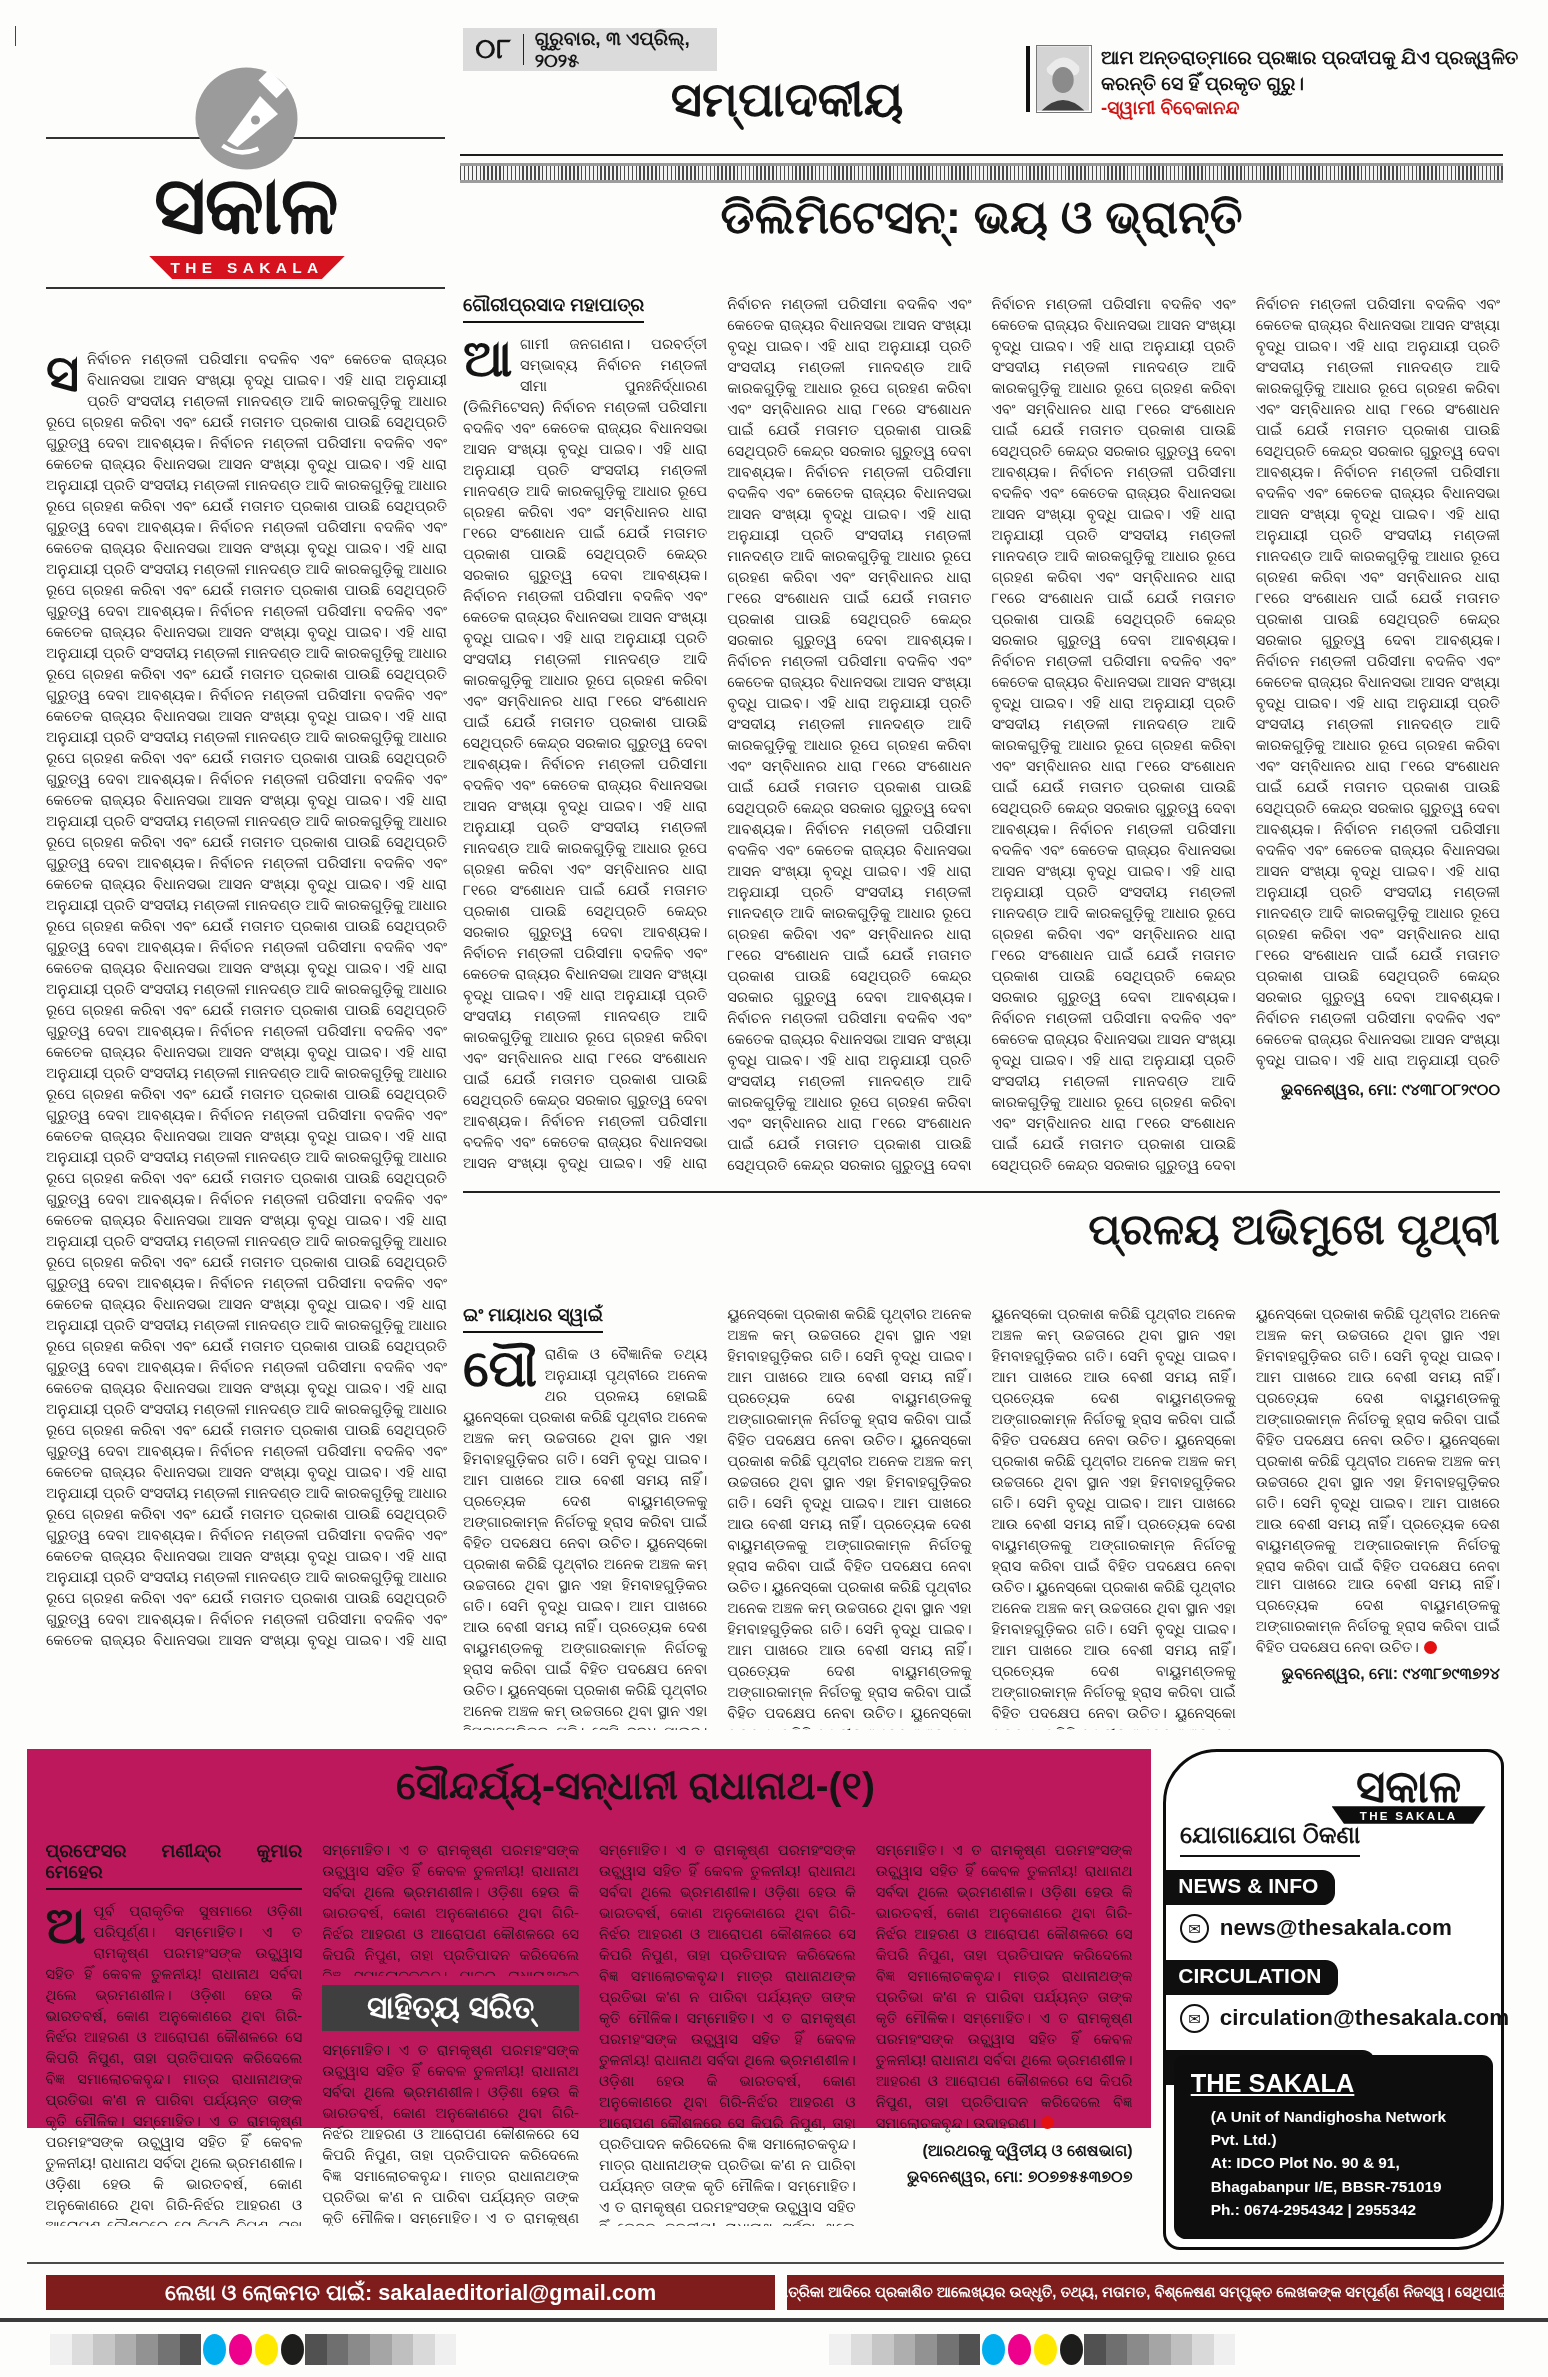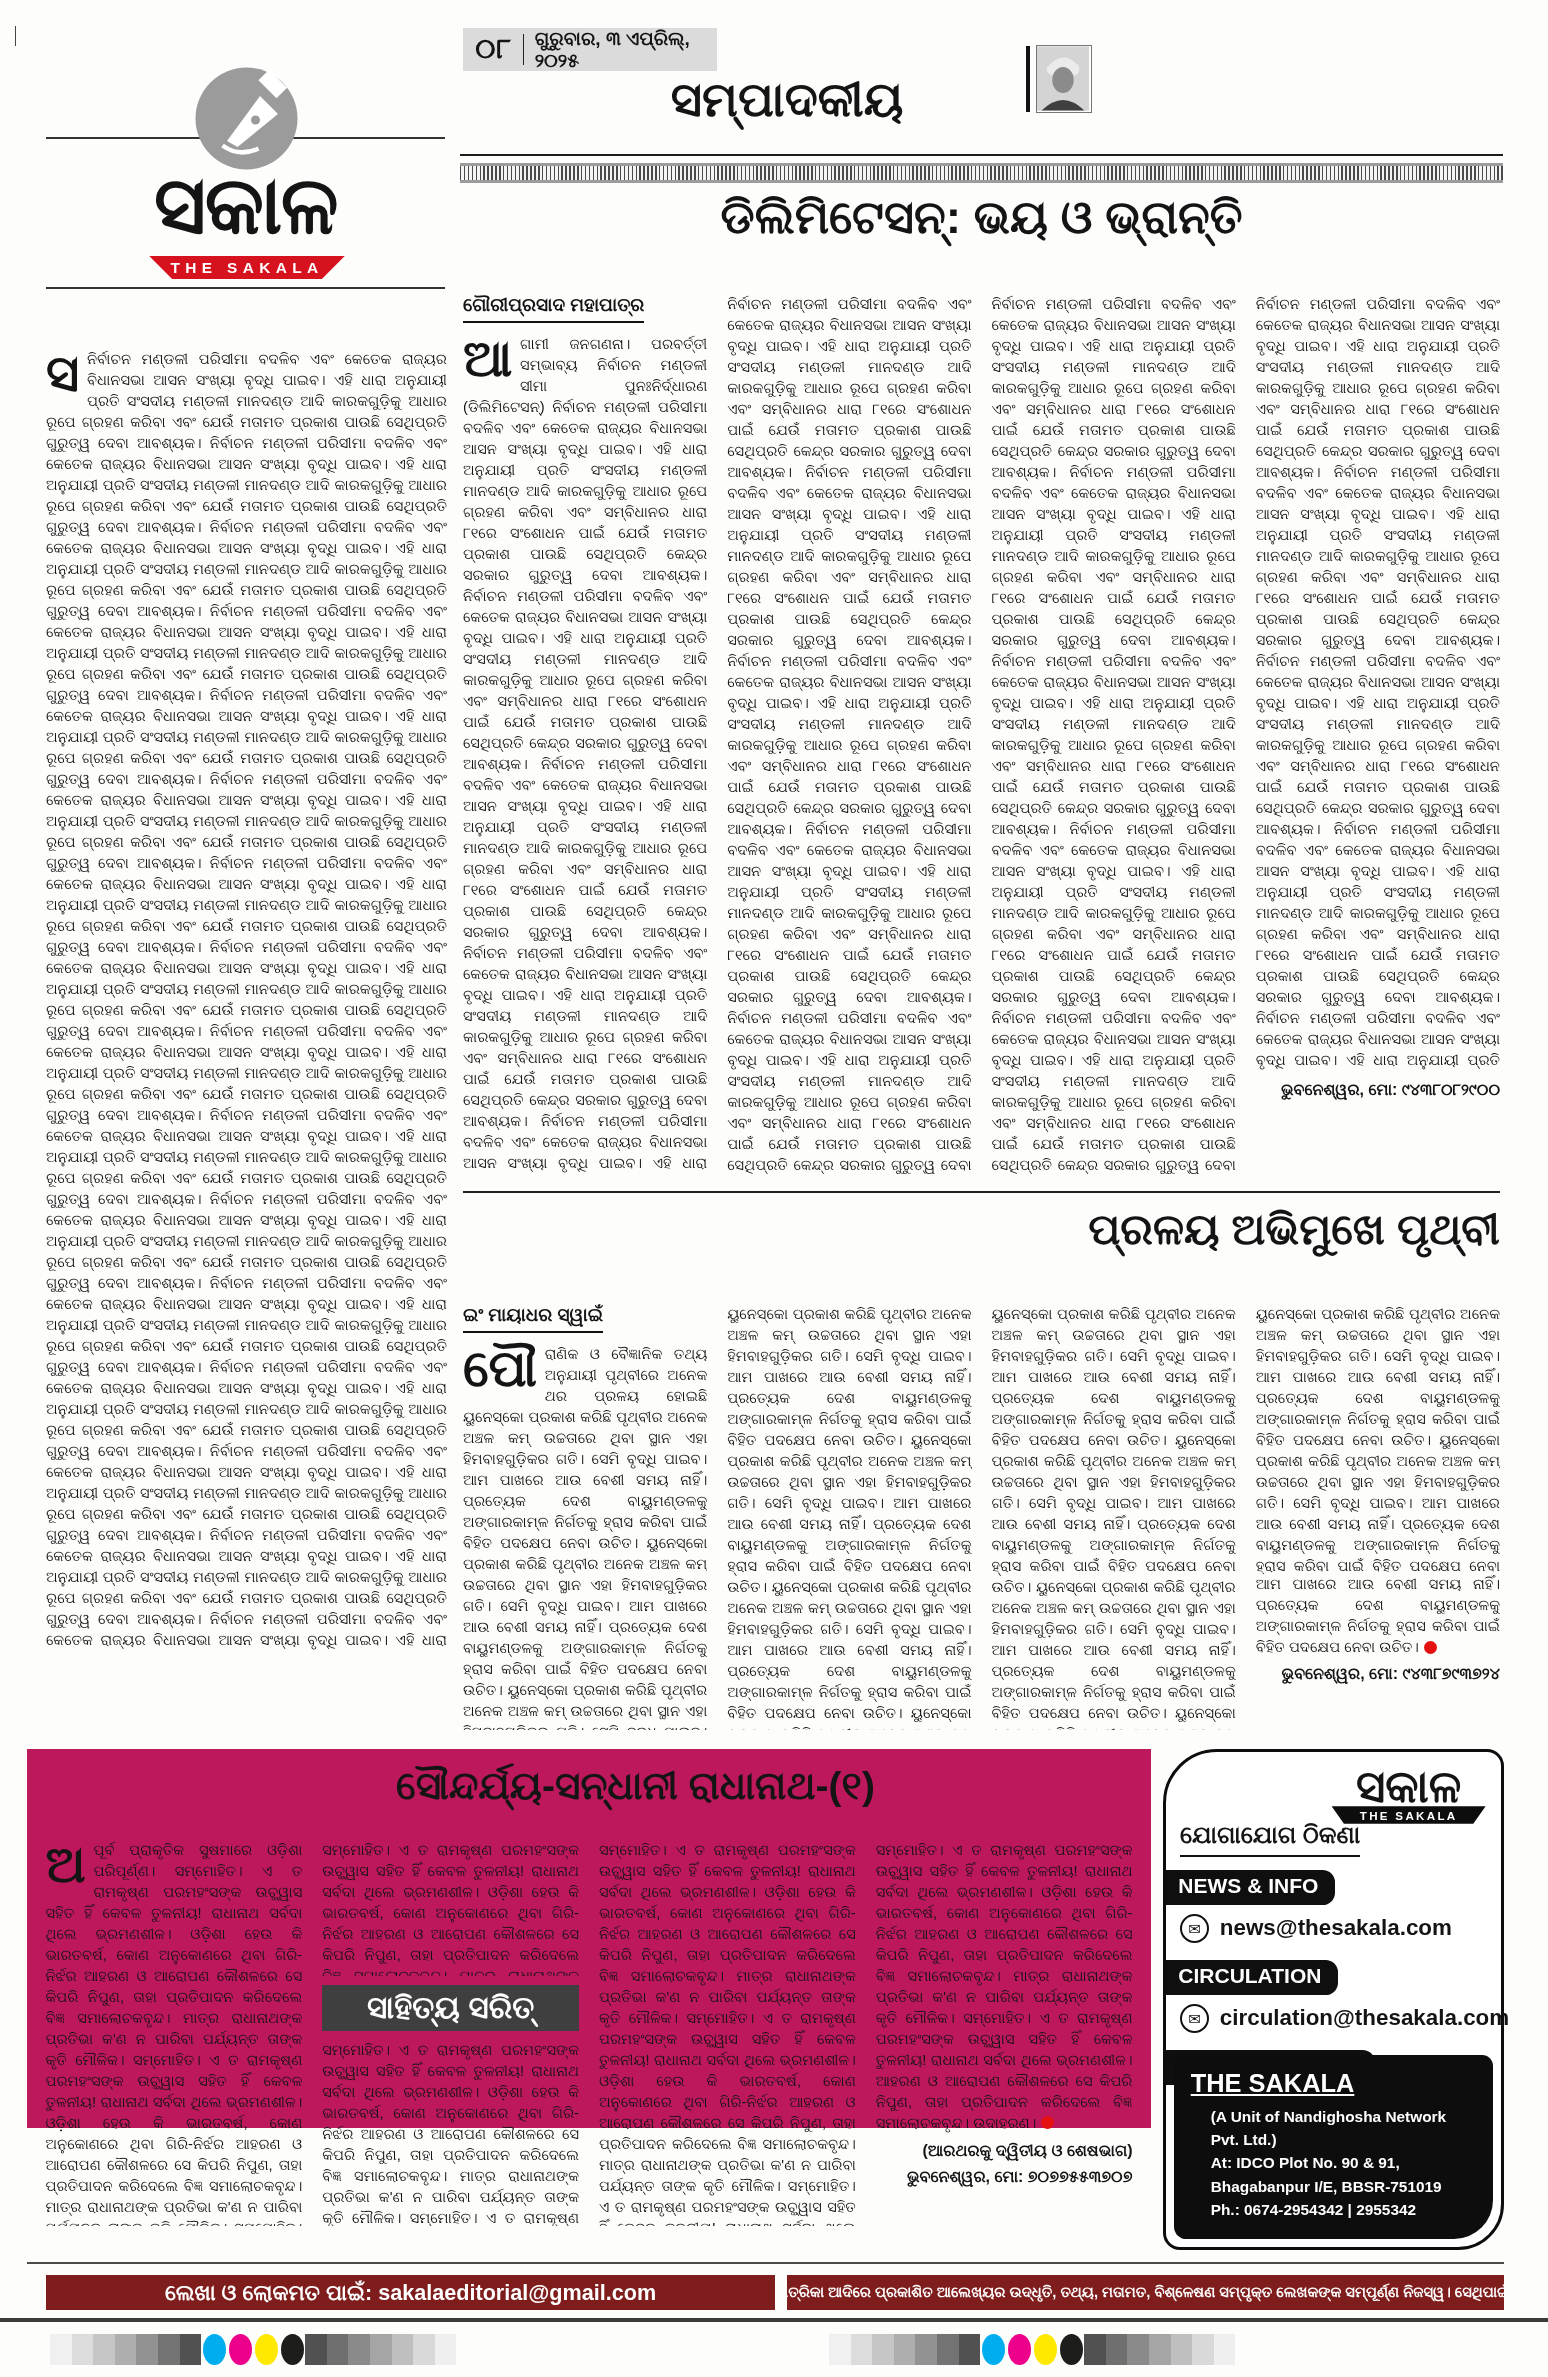--- a/index.html
+++ b/index.html
@@ -99,20 +99,24 @@
 
   <div class="abs quote-bar"></div>
   <div class="abs quote-photo">
     <svg width="52" height="65" viewBox="0 0 68 84">
       <rect width="68" height="84" fill="#d4d4d4"></rect>
       <path d="M13 28 Q34 2 55 26 Q57 36 49 38 Q34 28 19 38 Q11 34 13 28 Z" fill="#ebebeb"></path>
       <ellipse cx="34" cy="44" rx="14" ry="17" fill="#8b8b8b"></ellipse>
       <path d="M6 84 Q34 56 62 84 Z" fill="#3f3f3f"></path>
     </svg>
   </div>
+  <div class="abs quote-text">
+    <div>ଆମ ଅନ୍ତରାତ୍ମାରେ ପ୍ରଜ୍ଞାର ପ୍ରଦୀପକୁ ଯିଏ ପ୍ରଜ୍ୱଳିତ କରନ୍ତି ସେ ହିଁ ପ୍ରକୃତ ଗୁରୁ।</div>
+    <div class="quote-attr">-ସ୍ୱାମୀ ବିବେକାନନ୍ଦ</div>
+  </div>
 
   <div class="abs ruleA"></div>
   <div class="abs barcode"></div>
 
   <div class="abs lruleA"></div>
   <div class="abs penlogo">
     <svg width="105" height="105" viewBox="0 0 140 140">
       <circle cx="70" cy="70" r="68" fill="#9b9b9b"></circle>
       <g fill="#ffffff">
         <rect x="88" y="14" width="34" height="20" transform="rotate(45 105 24)"></rect>
@@ -157,20 +161,21 @@
       <div class="fillblock" style="height:270px;"><span>ୟୁନେସ୍କୋ ପ୍ରକାଶ କରିଛି ପୃଥ୍ବୀର ଅନେକ ଅଞ୍ଚଳ କମ୍ ଉଚ୍ଚତାରେ ଥିବା ସ୍ଥାନ ଏହା ହିମବାହଗୁଡ଼ିକର ଗତି। ସେମି ବୃଦ୍ଧି ପାଇବ। ଆମ ପାଖରେ ଆଉ ବେଶୀ ସମୟ ନାହିଁ। ପ୍ରତ୍ୟେକ ଦେଶ ବାୟୁମଣ୍ଡଳକୁ ଅଙ୍ଗାରକାମ୍ଳ ନିର୍ଗତକୁ ହ୍ରାସ କରିବା ପାଇଁ ବିହିତ ପଦକ୍ଷେପ ନେବା ଉଚିତ। ୟୁନେସ୍କୋ ପ୍ରକାଶ କରିଛି ପୃଥ୍ବୀର ଅନେକ ଅଞ୍ଚଳ କମ୍ ଉଚ୍ଚତାରେ ଥିବା ସ୍ଥାନ ଏହା ହିମବାହଗୁଡ଼ିକର ଗତି। ସେମି ବୃଦ୍ଧି ପାଇବ। ଆମ ପାଖରେ ଆଉ ବେଶୀ ସମୟ ନାହିଁ। ପ୍ରତ୍ୟେକ ଦେଶ ବାୟୁମଣ୍ଡଳକୁ ଅଙ୍ଗାରକାମ୍ଳ ନିର୍ଗତକୁ ହ୍ରାସ କରିବା ପାଇଁ ବିହିତ ପଦକ୍ଷେପ ନେବା ଉଚିତ। ୟୁନେସ୍କୋ ପ୍ରକାଶ କରିଛି ପୃଥ୍ବୀର ଅନେକ ଅଞ୍ଚଳ କମ୍ ଉଚ୍ଚତାରେ ଥିବା ସ୍ଥାନ ଏହା ହିମବାହଗୁଡ଼ିକର ଗତି। ସେମି ବୃଦ୍ଧି ପାଇବ। ଆମ ପାଖରେ ଆଉ ବେଶୀ ସମୟ ନାହିଁ। ପ୍ରତ୍ୟେକ ଦେଶ ବାୟୁମଣ୍ଡଳକୁ ଅଙ୍ଗାରକାମ୍ଳ ନିର୍ଗତକୁ ହ୍ରାସ କରିବା ପାଇଁ ବିହିତ ପଦକ୍ଷେପ ନେବା ଉଚିତ। ୟୁନେସ୍କୋ ପ୍ରକାଶ କରିଛି ପୃଥ୍ବୀର ଅନେକ ଅଞ୍ଚଳ କମ୍ ଉଚ୍ଚତାରେ ଥିବା ସ୍ଥାନ ଏହା ହିମବାହଗୁଡ଼ିକର ଗତି। ସେମି ବୃଦ୍ଧି ପାଇବ। ଆମ ପାଖରେ ଆଉ ବେଶୀ ସମୟ ନାହିଁ। ପ୍ରତ୍ୟେକ ଦେଶ ବାୟୁମଣ୍ଡଳକୁ ଅଙ୍ଗାରକାମ୍ଳ ନିର୍ଗତକୁ ହ୍ରାସ କରିବା ପାଇଁ ବିହିତ ପଦକ୍ଷେପ ନେବା ଉଚିତ। ୟୁନେସ୍କୋ ପ୍ରକାଶ କରିଛି ପୃଥ୍ବୀର ଅନେକ ଅଞ୍ଚଳ କମ୍ ଉଚ୍ଚତାରେ ଥିବା ସ୍ଥାନ ଏହା ହିମବାହଗୁଡ଼ିକର ଗତି। ସେମି ବୃଦ୍ଧି ପାଇବ। ଆମ ପାଖରେ ଆଉ ବେଶୀ ସମୟ ନାହିଁ। ପ୍ରତ୍ୟେକ ଦେଶ ବାୟୁମଣ୍ଡଳକୁ ଅଙ୍ଗାରକାମ୍ଳ ନିର୍ଗତକୁ ହ୍ରାସ କରିବା ପାଇଁ ବିହିତ ପଦକ୍ଷେପ ନେବା ଉଚିତ। ୟୁନେସ୍କୋ ପ୍ରକାଶ କରିଛି ପୃଥ୍ବୀର ଅନେକ ଅଞ୍ଚଳ କମ୍ ଉଚ୍ଚତାରେ ଥିବା ସ୍ଥାନ ଏହା ହିମବାହଗୁଡ଼ିକର ଗତି। ସେମି ବୃଦ୍ଧି ପାଇବ। ଆମ ପାଖରେ ଆଉ ବେଶୀ ସମୟ ନାହିଁ। ପ୍ରତ୍ୟେକ ଦେଶ ବାୟୁମଣ୍ଡଳକୁ ଅଙ୍ଗାରକାମ୍ଳ ନିର୍ଗତକୁ ହ୍ରାସ କରିବା ପାଇଁ ବିହିତ ପଦକ୍ଷେପ ନେବା ଉଚିତ। ୟୁନେସ୍କୋ ପ୍ରକାଶ କରିଛି ପୃଥ୍ବୀର ଅନେକ ଅଞ୍ଚଳ କମ୍ ଉଚ୍ଚତାରେ ଥିବା ସ୍ଥାନ ଏହା ହିମବାହଗୁଡ଼ିକର ଗତି। ସେମି ବୃଦ୍ଧି ପାଇବ। ଆମ ପାଖରେ ଆଉ ବେଶୀ ସମୟ ନାହିଁ। ପ୍ରତ୍ୟେକ ଦେଶ ବାୟୁମଣ୍ଡଳକୁ ଅଙ୍ଗାରକାମ୍ଳ ନିର୍ଗତକୁ ହ୍ରାସ କରିବା ପାଇଁ ବିହିତ ପଦକ୍ଷେପ ନେବା ଉଚିତ। </span></div>
       <div><span>ଆମ ପାଖରେ ଆଉ ବେଶୀ ସମୟ ନାହିଁ। ପ୍ରତ୍ୟେକ ଦେଶ ବାୟୁମଣ୍ଡଳକୁ ଅଙ୍ଗାରକାମ୍ଳ ନିର୍ଗତକୁ ହ୍ରାସ କରିବା ପାଇଁ ବିହିତ ପଦକ୍ଷେପ ନେବା ଉଚିତ।</span><span class="dot"></span></div>
       <div class="sig">ଭୁବନେଶ୍ୱର, ମୋ: ୯୪୩୮୭୯୩୭୨୪</div>
     </div>
   </div>
 
   <div class="abs feature">
     <div class="feature-headline">ସୌନ୍ଦର୍ଯ୍ୟ-ସନ୍ଧାନୀ ରାଧାନାଥ-(୧)</div>
     <div class="cols feature-cols">
       <div>
+        <div><span class="byline">ପ୍ରଫେସର ମଣୀନ୍ଦ୍ର କୁମାର ମେହେର</span></div>
         <span class="dropcap">ଅ</span><span>ପୂର୍ବ ପ୍ରାକୃତିକ ସୁଷମାରେ ଓଡ଼ିଶା ପରିପୂର୍ଣ୍ଣ। </span><span>ସମ୍ମୋହିତ। ଏ ତ ରାମକୃଷ୍ଣ ପରମହଂସଙ୍କ ଉଚ୍ଛ୍ୱାସ ସହିତ ହିଁ କେବଳ ତୁଳନୀୟ! ରାଧାନାଥ ସର୍ବଦା ଥିଲେ ଭ୍ରମଣଶୀଳ। ଓଡ଼ିଶା ହେଉ କି ଭାରତବର୍ଷ, କୋଣ ଅନୁକୋଣରେ ଥିବା ଗିରି-ନିର୍ଝର ଆହରଣ ଓ ଆରୋପଣ କୌଶଳରେ ସେ କିପରି ନିପୁଣ, ତାହା ପ୍ରତିପାଦନ କରିଦେଲେ ବିଜ୍ଞ ସମାଲୋଚକବୃନ୍ଦ। ମାତ୍ର ରାଧାନାଥଙ୍କ ପ୍ରତିଭା କ'ଣ ନ ପାରିବା ପର୍ଯ୍ୟନ୍ତ ତାଙ୍କ କୃତି ମୌଳିକ। ସମ୍ମୋହିତ। ଏ ତ ରାମକୃଷ୍ଣ ପରମହଂସଙ୍କ ଉଚ୍ଛ୍ୱାସ ସହିତ ହିଁ କେବଳ ତୁଳନୀୟ! ରାଧାନାଥ ସର୍ବଦା ଥିଲେ ଭ୍ରମଣଶୀଳ। ଓଡ଼ିଶା ହେଉ କି ଭାରତବର୍ଷ, କୋଣ ଅନୁକୋଣରେ ଥିବା ଗିରି-ନିର୍ଝର ଆହରଣ ଓ ଆରୋପଣ କୌଶଳରେ ସେ କିପରି ନିପୁଣ, ତାହା ପ୍ରତିପାଦନ କରିଦେଲେ ବିଜ୍ଞ ସମାଲୋଚକବୃନ୍ଦ। ମାତ୍ର ରାଧାନାଥଙ୍କ ପ୍ରତିଭା କ'ଣ ନ ପାରିବା ପର୍ଯ୍ୟନ୍ତ ତାଙ୍କ କୃତି ମୌଳିକ। ସମ୍ମୋହିତ। ଏ ତ ରାମକୃଷ୍ଣ ପରମହଂସଙ୍କ ଉଚ୍ଛ୍ୱାସ ସହିତ ହିଁ କେବଳ ତୁଳନୀୟ! ରାଧାନାଥ ସର୍ବଦା ଥିଲେ ଭ୍ରମଣଶୀଳ। ଓଡ଼ିଶା ହେଉ କି ଭାରତବର୍ଷ, କୋଣ ଅନୁକୋଣରେ ଥିବା ଗିରି-ନିର୍ଝର ଆହରଣ ଓ ଆରୋପଣ କୌଶଳରେ ସେ କିପରି ନିପୁଣ, ତାହା ପ୍ରତିପାଦନ କରିଦେଲେ ବିଜ୍ଞ ସମାଲୋଚକବୃନ୍ଦ। ମାତ୍ର ରାଧାନାଥଙ୍କ ପ୍ରତିଭା କ'ଣ ନ ପାରିବା ପର୍ଯ୍ୟନ୍ତ ତାଙ୍କ କୃତି ମୌଳିକ। ସମ୍ମୋହିତ। ଏ ତ ରାମକୃଷ୍ଣ ପରମହଂସଙ୍କ ଉଚ୍ଛ୍ୱାସ ସହିତ ହିଁ କେବଳ ତୁଳନୀୟ! ରାଧାନାଥ ସର୍ବଦା ଥିଲେ ଭ୍ରମଣଶୀଳ। ଓଡ଼ିଶା ହେଉ କି ଭାରତବର୍ଷ, କୋଣ ଅନୁକୋଣରେ ଥିବା ଗିରି-ନିର୍ଝର ଆହରଣ ଓ ଆରୋପଣ କୌଶଳରେ ସେ କିପରି ନିପୁଣ, ତାହା ପ୍ରତିପାଦନ କରିଦେଲେ ବିଜ୍ଞ ସମାଲୋଚକବୃନ୍ଦ। ମାତ୍ର ରାଧାନାଥଙ୍କ ପ୍ରତିଭା କ'ଣ ନ ପାରିବା ପର୍ଯ୍ୟନ୍ତ ତାଙ୍କ କୃତି ମୌଳିକ। ସମ୍ମୋହିତ। ଏ ତ ରାମକୃଷ୍ଣ ପରମହଂସଙ୍କ ଉଚ୍ଛ୍ୱାସ ସହିତ ହିଁ କେବଳ ତୁଳନୀୟ! ରାଧାନାଥ ସର୍ବଦା ଥିଲେ ଭ୍ରମଣଶୀଳ। ଓଡ଼ିଶା ହେଉ କି ଭାରତବର୍ଷ, କୋଣ ଅନୁକୋଣରେ ଥିବା ଗିରି-ନିର୍ଝର ଆହରଣ ଓ ଆରୋପଣ କୌଶଳରେ ସେ କିପରି ନିପୁଣ, ତାହା ପ୍ରତିପାଦନ କରିଦେଲେ ବିଜ୍ଞ ସମାଲୋଚକବୃନ୍ଦ। ମାତ୍ର ରାଧାନାଥଙ୍କ ପ୍ରତିଭା କ'ଣ ନ ପାରିବା ପର୍ଯ୍ୟନ୍ତ ତାଙ୍କ କୃତି ମୌଳିକ। </span>
       </div>
       <div>
         <div class="fillblock" style="height:136px;"><span>ସମ୍ମୋହିତ। ଏ ତ ରାମକୃଷ୍ଣ ପରମହଂସଙ୍କ ଉଚ୍ଛ୍ୱାସ ସହିତ ହିଁ କେବଳ ତୁଳନୀୟ! ରାଧାନାଥ ସର୍ବଦା ଥିଲେ ଭ୍ରମଣଶୀଳ। ଓଡ଼ିଶା ହେଉ କି ଭାରତବର୍ଷ, କୋଣ ଅନୁକୋଣରେ ଥିବା ଗିରି-ନିର୍ଝର ଆହରଣ ଓ ଆରୋପଣ କୌଶଳରେ ସେ କିପରି ନିପୁଣ, ତାହା ପ୍ରତିପାଦନ କରିଦେଲେ ବିଜ୍ଞ ସମାଲୋଚକବୃନ୍ଦ। ମାତ୍ର ରାଧାନାଥଙ୍କ ପ୍ରତିଭା କ'ଣ ନ ପାରିବା ପର୍ଯ୍ୟନ୍ତ ତାଙ୍କ କୃତି ମୌଳିକ। ସମ୍ମୋହିତ। ଏ ତ ରାମକୃଷ୍ଣ ପରମହଂସଙ୍କ ଉଚ୍ଛ୍ୱାସ ସହିତ ହିଁ କେବଳ ତୁଳନୀୟ! ରାଧାନାଥ ସର୍ବଦା ଥିଲେ ଭ୍ରମଣଶୀଳ। ଓଡ଼ିଶା ହେଉ କି ଭାରତବର୍ଷ, କୋଣ ଅନୁକୋଣରେ ଥିବା ଗିରି-ନିର୍ଝର ଆହରଣ ଓ ଆରୋପଣ କୌଶଳରେ ସେ କିପରି ନିପୁଣ, ତାହା ପ୍ରତିପାଦନ କରିଦେଲେ ବିଜ୍ଞ ସମାଲୋଚକବୃନ୍ଦ। ମାତ୍ର ରାଧାନାଥଙ୍କ ପ୍ରତିଭା କ'ଣ ନ ପାରିବା ପର୍ଯ୍ୟନ୍ତ ତାଙ୍କ କୃତି ମୌଳିକ। ସମ୍ମୋହିତ। ଏ ତ ରାମକୃଷ୍ଣ ପରମହଂସଙ୍କ ଉଚ୍ଛ୍ୱାସ ସହିତ ହିଁ କେବଳ ତୁଳନୀୟ! ରାଧାନାଥ ସର୍ବଦା ଥିଲେ ଭ୍ରମଣଶୀଳ। ଓଡ଼ିଶା ହେଉ କି ଭାରତବର୍ଷ, କୋଣ ଅନୁକୋଣରେ ଥିବା ଗିରି-ନିର୍ଝର ଆହରଣ ଓ ଆରୋପଣ କୌଶଳରେ ସେ କିପରି ନିପୁଣ, ତାହା ପ୍ରତିପାଦନ କରିଦେଲେ ବିଜ୍ଞ ସମାଲୋଚକବୃନ୍ଦ। ମାତ୍ର ରାଧାନାଥଙ୍କ ପ୍ରତିଭା କ'ଣ ନ ପାରିବା ପର୍ଯ୍ୟନ୍ତ ତାଙ୍କ କୃତି ମୌଳିକ। </span></div>
         <div class="saritbox">ସାହିତ୍ୟ ସରିତ୍</div>
         <span>ସମ୍ମୋହିତ। ଏ ତ ରାମକୃଷ୍ଣ ପରମହଂସଙ୍କ ଉଚ୍ଛ୍ୱାସ ସହିତ ହିଁ କେବଳ ତୁଳନୀୟ! ରାଧାନାଥ ସର୍ବଦା ଥିଲେ ଭ୍ରମଣଶୀଳ। ଓଡ଼ିଶା ହେଉ କି ଭାରତବର୍ଷ, କୋଣ ଅନୁକୋଣରେ ଥିବା ଗିରି-ନିର୍ଝର ଆହରଣ ଓ ଆରୋପଣ କୌଶଳରେ ସେ କିପରି ନିପୁଣ, ତାହା ପ୍ରତିପାଦନ କରିଦେଲେ ବିଜ୍ଞ ସମାଲୋଚକବୃନ୍ଦ। ମାତ୍ର ରାଧାନାଥଙ୍କ ପ୍ରତିଭା କ'ଣ ନ ପାରିବା ପର୍ଯ୍ୟନ୍ତ ତାଙ୍କ କୃତି ମୌଳିକ। ସମ୍ମୋହିତ। ଏ ତ ରାମକୃଷ୍ଣ ପରମହଂସଙ୍କ ଉଚ୍ଛ୍ୱାସ ସହିତ ହିଁ କେବଳ ତୁଳନୀୟ! ରାଧାନାଥ ସର୍ବଦା ଥିଲେ ଭ୍ରମଣଶୀଳ। ଓଡ଼ିଶା ହେଉ କି ଭାରତବର୍ଷ, କୋଣ ଅନୁକୋଣରେ ଥିବା ଗିରି-ନିର୍ଝର ଆହରଣ ଓ ଆରୋପଣ କୌଶଳରେ ସେ କିପରି ନିପୁଣ, ତାହା ପ୍ରତିପାଦନ କରିଦେଲେ ବିଜ୍ଞ ସମାଲୋଚକବୃନ୍ଦ। ମାତ୍ର ରାଧାନାଥଙ୍କ ପ୍ରତିଭା କ'ଣ ନ ପାରିବା ପର୍ଯ୍ୟନ୍ତ ତାଙ୍କ କୃତି ମୌଳିକ। ସମ୍ମୋହିତ। ଏ ତ ରାମକୃଷ୍ଣ ପରମହଂସଙ୍କ ଉଚ୍ଛ୍ୱାସ ସହିତ ହିଁ କେବଳ ତୁଳନୀୟ! ରାଧାନାଥ ସର୍ବଦା ଥିଲେ ଭ୍ରମଣଶୀଳ। ଓଡ଼ିଶା ହେଉ କି ଭାରତବର୍ଷ, କୋଣ ଅନୁକୋଣରେ ଥିବା ଗିରି-ନିର୍ଝର ଆହରଣ ଓ ଆରୋପଣ କୌଶଳରେ ସେ କିପରି ନିପୁଣ, ତାହା ପ୍ରତିପାଦନ କରିଦେଲେ ବିଜ୍ଞ ସମାଲୋଚକବୃନ୍ଦ। ମାତ୍ର ରାଧାନାଥଙ୍କ ପ୍ରତିଭା କ'ଣ ନ ପାରିବା ପର୍ଯ୍ୟନ୍ତ ତାଙ୍କ କୃତି ମୌଳିକ। ସମ୍ମୋହିତ। ଏ ତ ରାମକୃଷ୍ଣ ପରମହଂସଙ୍କ ଉଚ୍ଛ୍ୱାସ ସହିତ ହିଁ କେବଳ ତୁଳନୀୟ! ରାଧାନାଥ ସର୍ବଦା ଥିଲେ ଭ୍ରମଣଶୀଳ। ଓଡ଼ିଶା ହେଉ କି ଭାରତବର୍ଷ, କୋଣ ଅନୁକୋଣରେ ଥିବା ଗିରି-ନିର୍ଝର ଆହରଣ ଓ ଆରୋପଣ କୌଶଳରେ ସେ କିପରି ନିପୁଣ, ତାହା ପ୍ରତିପାଦନ କରିଦେଲେ ବିଜ୍ଞ ସମାଲୋଚକବୃନ୍ଦ। ମାତ୍ର ରାଧାନାଥଙ୍କ ପ୍ରତିଭା କ'ଣ ନ ପାରିବା ପର୍ଯ୍ୟନ୍ତ ତାଙ୍କ କୃତି ମୌଳିକ। </span>
       </div>
       <div><span>ସମ୍ମୋହିତ। ଏ ତ ରାମକୃଷ୍ଣ ପରମହଂସଙ୍କ ଉଚ୍ଛ୍ୱାସ ସହିତ ହିଁ କେବଳ ତୁଳନୀୟ! ରାଧାନାଥ ସର୍ବଦା ଥିଲେ ଭ୍ରମଣଶୀଳ। ଓଡ଼ିଶା ହେଉ କି ଭାରତବର୍ଷ, କୋଣ ଅନୁକୋଣରେ ଥିବା ଗିରି-ନିର୍ଝର ଆହରଣ ଓ ଆରୋପଣ କୌଶଳରେ ସେ କିପରି ନିପୁଣ, ତାହା ପ୍ରତିପାଦନ କରିଦେଲେ ବିଜ୍ଞ ସମାଲୋଚକବୃନ୍ଦ। ମାତ୍ର ରାଧାନାଥଙ୍କ ପ୍ରତିଭା କ'ଣ ନ ପାରିବା ପର୍ଯ୍ୟନ୍ତ ତାଙ୍କ କୃତି ମୌଳିକ। ସମ୍ମୋହିତ। ଏ ତ ରାମକୃଷ୍ଣ ପରମହଂସଙ୍କ ଉଚ୍ଛ୍ୱାସ ସହିତ ହିଁ କେବଳ ତୁଳନୀୟ! ରାଧାନାଥ ସର୍ବଦା ଥିଲେ ଭ୍ରମଣଶୀଳ। ଓଡ଼ିଶା ହେଉ କି ଭାରତବର୍ଷ, କୋଣ ଅନୁକୋଣରେ ଥିବା ଗିରି-ନିର୍ଝର ଆହରଣ ଓ ଆରୋପଣ କୌଶଳରେ ସେ କିପରି ନିପୁଣ, ତାହା ପ୍ରତିପାଦନ କରିଦେଲେ ବିଜ୍ଞ ସମାଲୋଚକବୃନ୍ଦ। ମାତ୍ର ରାଧାନାଥଙ୍କ ପ୍ରତିଭା କ'ଣ ନ ପାରିବା ପର୍ଯ୍ୟନ୍ତ ତାଙ୍କ କୃତି ମୌଳିକ। ସମ୍ମୋହିତ। ଏ ତ ରାମକୃଷ୍ଣ ପରମହଂସଙ୍କ ଉଚ୍ଛ୍ୱାସ ସହିତ ହିଁ କେବଳ ତୁଳନୀୟ! ରାଧାନାଥ ସର୍ବଦା ଥିଲେ ଭ୍ରମଣଶୀଳ। ଓଡ଼ିଶା ହେଉ କି ଭାରତବର୍ଷ, କୋଣ ଅନୁକୋଣରେ ଥିବା ଗିରି-ନିର୍ଝର ଆହରଣ ଓ ଆରୋପଣ କୌଶଳରେ ସେ କିପରି ନିପୁଣ, ତାହା ପ୍ରତିପାଦନ କରିଦେଲେ ବିଜ୍ଞ ସମାଲୋଚକବୃନ୍ଦ। ମାତ୍ର ରାଧାନାଥଙ୍କ ପ୍ରତିଭା କ'ଣ ନ ପାରିବା ପର୍ଯ୍ୟନ୍ତ ତାଙ୍କ କୃତି ମୌଳିକ। ସମ୍ମୋହିତ। ଏ ତ ରାମକୃଷ୍ଣ ପରମହଂସଙ୍କ ଉଚ୍ଛ୍ୱାସ ସହିତ ହିଁ କେବଳ ତୁଳନୀୟ! ରାଧାନାଥ ସର୍ବଦା ଥିଲେ ଭ୍ରମଣଶୀଳ। ଓଡ଼ିଶା ହେଉ କି ଭାରତବର୍ଷ, କୋଣ ଅନୁକୋଣରେ ଥିବା ଗିରି-ନିର୍ଝର ଆହରଣ ଓ ଆରୋପଣ କୌଶଳରେ ସେ କିପରି ନିପୁଣ, ତାହା ପ୍ରତିପାଦନ କରିଦେଲେ ବିଜ୍ଞ ସମାଲୋଚକବୃନ୍ଦ। ମାତ୍ର ରାଧାନାଥଙ୍କ ପ୍ରତିଭା କ'ଣ ନ ପାରିବା ପର୍ଯ୍ୟନ୍ତ ତାଙ୍କ କୃତି ମୌଳିକ। ସମ୍ମୋହିତ। ଏ ତ ରାମକୃଷ୍ଣ ପରମହଂସଙ୍କ ଉଚ୍ଛ୍ୱାସ ସହିତ ହିଁ କେବଳ ତୁଳନୀୟ! ରାଧାନାଥ ସର୍ବଦା ଥିଲେ ଭ୍ରମଣଶୀଳ। ଓଡ଼ିଶା ହେଉ କି ଭାରତବର୍ଷ, କୋଣ ଅନୁକୋଣରେ ଥିବା ଗିରି-ନିର୍ଝର ଆହରଣ ଓ ଆରୋପଣ କୌଶଳରେ ସେ କିପରି ନିପୁଣ, ତାହା ପ୍ରତିପାଦନ କରିଦେଲେ ବିଜ୍ଞ ସମାଲୋଚକବୃନ୍ଦ। ମାତ୍ର ରାଧାନାଥଙ୍କ ପ୍ରତିଭା କ'ଣ ନ ପାରିବା ପର୍ଯ୍ୟନ୍ତ ତାଙ୍କ କୃତି ମୌଳିକ। ସମ୍ମୋହିତ। ଏ ତ ରାମକୃଷ୍ଣ ପରମହଂସଙ୍କ ଉଚ୍ଛ୍ୱାସ ସହିତ ହିଁ କେବଳ ତୁଳନୀୟ! ରାଧାନାଥ ସର୍ବଦା ଥିଲେ ଭ୍ରମଣଶୀଳ। ଓଡ଼ିଶା ହେଉ କି ଭାରତବର୍ଷ, କୋଣ ଅନୁକୋଣରେ ଥିବା ଗିରି-ନିର୍ଝର ଆହରଣ ଓ ଆରୋପଣ କୌଶଳରେ ସେ କିପରି ନିପୁଣ, ତାହା ପ୍ରତିପାଦନ କରିଦେଲେ ବିଜ୍ଞ ସମାଲୋଚକବୃନ୍ଦ। ମାତ୍ର ରାଧାନାଥଙ୍କ ପ୍ରତିଭା କ'ଣ ନ ପାରିବା ପର୍ଯ୍ୟନ୍ତ ତାଙ୍କ କୃତି ମୌଳିକ। </span></div>
       <div>
         <div class="fillblock" style="height:231px;"><span>ସମ୍ମୋହିତ। ଏ ତ ରାମକୃଷ୍ଣ ପରମହଂସଙ୍କ ଉଚ୍ଛ୍ୱାସ ସହିତ ହିଁ କେବଳ ତୁଳନୀୟ! ରାଧାନାଥ ସର୍ବଦା ଥିଲେ ଭ୍ରମଣଶୀଳ। ଓଡ଼ିଶା ହେଉ କି ଭାରତବର୍ଷ, କୋଣ ଅନୁକୋଣରେ ଥିବା ଗିରି-ନିର୍ଝର ଆହରଣ ଓ ଆରୋପଣ କୌଶଳରେ ସେ କିପରି ନିପୁଣ, ତାହା ପ୍ରତିପାଦନ କରିଦେଲେ ବିଜ୍ଞ ସମାଲୋଚକବୃନ୍ଦ। ମାତ୍ର ରାଧାନାଥଙ୍କ ପ୍ରତିଭା କ'ଣ ନ ପାରିବା ପର୍ଯ୍ୟନ୍ତ ତାଙ୍କ କୃତି ମୌଳିକ। ସମ୍ମୋହିତ। ଏ ତ ରାମକୃଷ୍ଣ ପରମହଂସଙ୍କ ଉଚ୍ଛ୍ୱାସ ସହିତ ହିଁ କେବଳ ତୁଳନୀୟ! ରାଧାନାଥ ସର୍ବଦା ଥିଲେ ଭ୍ରମଣଶୀଳ। ଓଡ଼ିଶା ହେଉ କି ଭାରତବର୍ଷ, କୋଣ ଅନୁକୋଣରେ ଥିବା ଗିରି-ନିର୍ଝର ଆହରଣ ଓ ଆରୋପଣ କୌଶଳରେ ସେ କିପରି ନିପୁଣ, ତାହା ପ୍ରତିପାଦନ କରିଦେଲେ ବିଜ୍ଞ ସମାଲୋଚକବୃନ୍ଦ। ମାତ୍ର ରାଧାନାଥଙ୍କ ପ୍ରତିଭା କ'ଣ ନ ପାରିବା ପର୍ଯ୍ୟନ୍ତ ତାଙ୍କ କୃତି ମୌଳିକ। ସମ୍ମୋହିତ। ଏ ତ ରାମକୃଷ୍ଣ ପରମହଂସଙ୍କ ଉଚ୍ଛ୍ୱାସ ସହିତ ହିଁ କେବଳ ତୁଳନୀୟ! ରାଧାନାଥ ସର୍ବଦା ଥିଲେ ଭ୍ରମଣଶୀଳ। ଓଡ଼ିଶା ହେଉ କି ଭାରତବର୍ଷ, କୋଣ ଅନୁକୋଣରେ ଥିବା ଗିରି-ନିର୍ଝର ଆହରଣ ଓ ଆରୋପଣ କୌଶଳରେ ସେ କିପରି ନିପୁଣ, ତାହା ପ୍ରତିପାଦନ କରିଦେଲେ ବିଜ୍ଞ ସମାଲୋଚକବୃନ୍ଦ। ମାତ୍ର ରାଧାନାଥଙ୍କ ପ୍ରତିଭା କ'ଣ ନ ପାରିବା ପର୍ଯ୍ୟନ୍ତ ତାଙ୍କ କୃତି ମୌଳିକ। ସମ୍ମୋହିତ। ଏ ତ ରାମକୃଷ୍ଣ ପରମହଂସଙ୍କ ଉଚ୍ଛ୍ୱାସ ସହିତ ହିଁ କେବଳ ତୁଳନୀୟ! ରାଧାନାଥ ସର୍ବଦା ଥିଲେ ଭ୍ରମଣଶୀଳ। ଓଡ଼ିଶା ହେଉ କି ଭାରତବର୍ଷ, କୋଣ ଅନୁକୋଣରେ ଥିବା ଗିରି-ନିର୍ଝର ଆହରଣ ଓ ଆରୋପଣ କୌଶଳରେ ସେ କିପରି ନିପୁଣ, ତାହା ପ୍ରତିପାଦନ କରିଦେଲେ ବିଜ୍ଞ ସମାଲୋଚକବୃନ୍ଦ। ମାତ୍ର ରାଧାନାଥଙ୍କ ପ୍ରତିଭା କ'ଣ ନ ପାରିବା ପର୍ଯ୍ୟନ୍ତ ତାଙ୍କ କୃତି ମୌଳିକ। ସମ୍ମୋହିତ। ଏ ତ ରାମକୃଷ୍ଣ ପରମହଂସଙ୍କ ଉଚ୍ଛ୍ୱାସ ସହିତ ହିଁ କେବଳ ତୁଳନୀୟ! ରାଧାନାଥ ସର୍ବଦା ଥିଲେ ଭ୍ରମଣଶୀଳ। ଓଡ଼ିଶା ହେଉ କି ଭାରତବର୍ଷ, କୋଣ ଅନୁକୋଣରେ ଥିବା ଗିରି-ନିର୍ଝର ଆହରଣ ଓ ଆରୋପଣ କୌଶଳରେ ସେ କିପରି ନିପୁଣ, ତାହା ପ୍ରତିପାଦନ କରିଦେଲେ ବିଜ୍ଞ ସମାଲୋଚକବୃନ୍ଦ। ମାତ୍ର ରାଧାନାଥଙ୍କ ପ୍ରତିଭା କ'ଣ ନ ପାରିବା ପର୍ଯ୍ୟନ୍ତ ତାଙ୍କ କୃତି ମୌଳିକ। ସମ୍ମୋହିତ। ଏ ତ ରାମକୃଷ୍ଣ ପରମହଂସଙ୍କ ଉଚ୍ଛ୍ୱାସ ସହିତ ହିଁ କେବଳ ତୁଳନୀୟ! ରାଧାନାଥ ସର୍ବଦା ଥିଲେ ଭ୍ରମଣଶୀଳ। ଓଡ଼ିଶା ହେଉ କି ଭାରତବର୍ଷ, କୋଣ ଅନୁକୋଣରେ ଥିବା ଗିରି-ନିର୍ଝର ଆହରଣ ଓ ଆରୋପଣ କୌଶଳରେ ସେ କିପରି ନିପୁଣ, ତାହା ପ୍ରତିପାଦନ କରିଦେଲେ ବିଜ୍ଞ ସମାଲୋଚକବୃନ୍ଦ। ମାତ୍ର ରାଧାନାଥଙ୍କ ପ୍ରତିଭା କ'ଣ ନ ପାରିବା ପର୍ଯ୍ୟନ୍ତ ତାଙ୍କ କୃତି ମୌଳିକ। </span></div>

